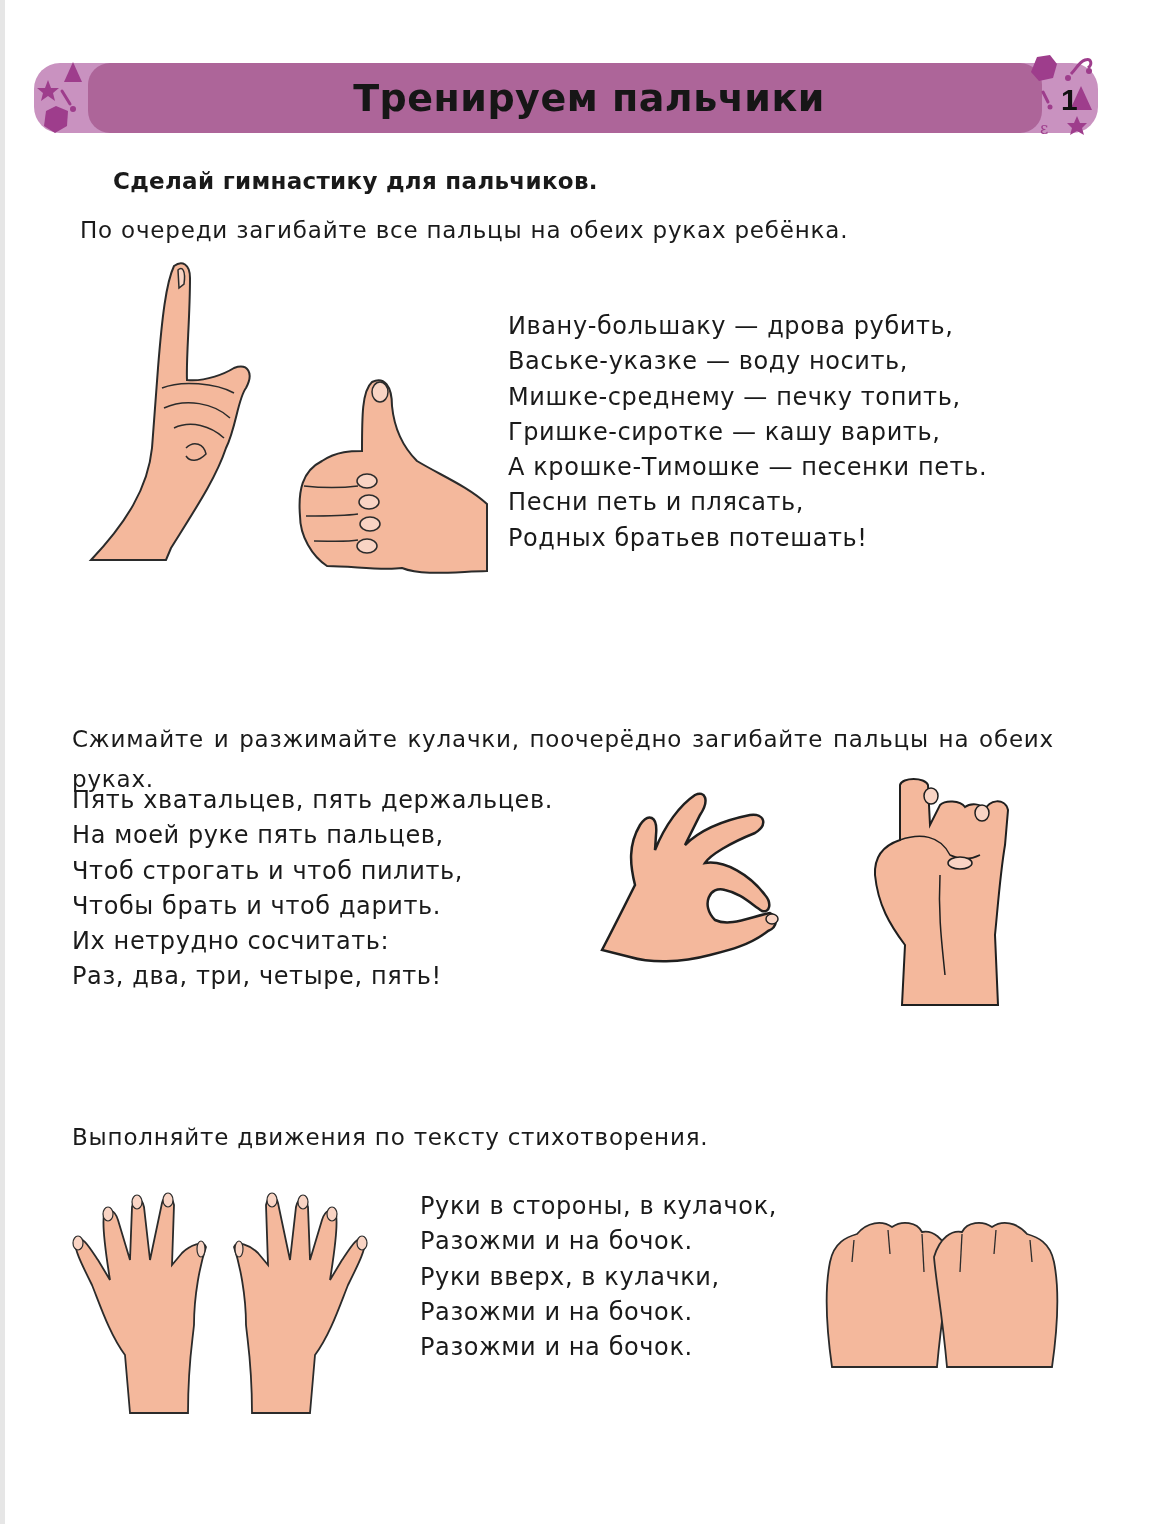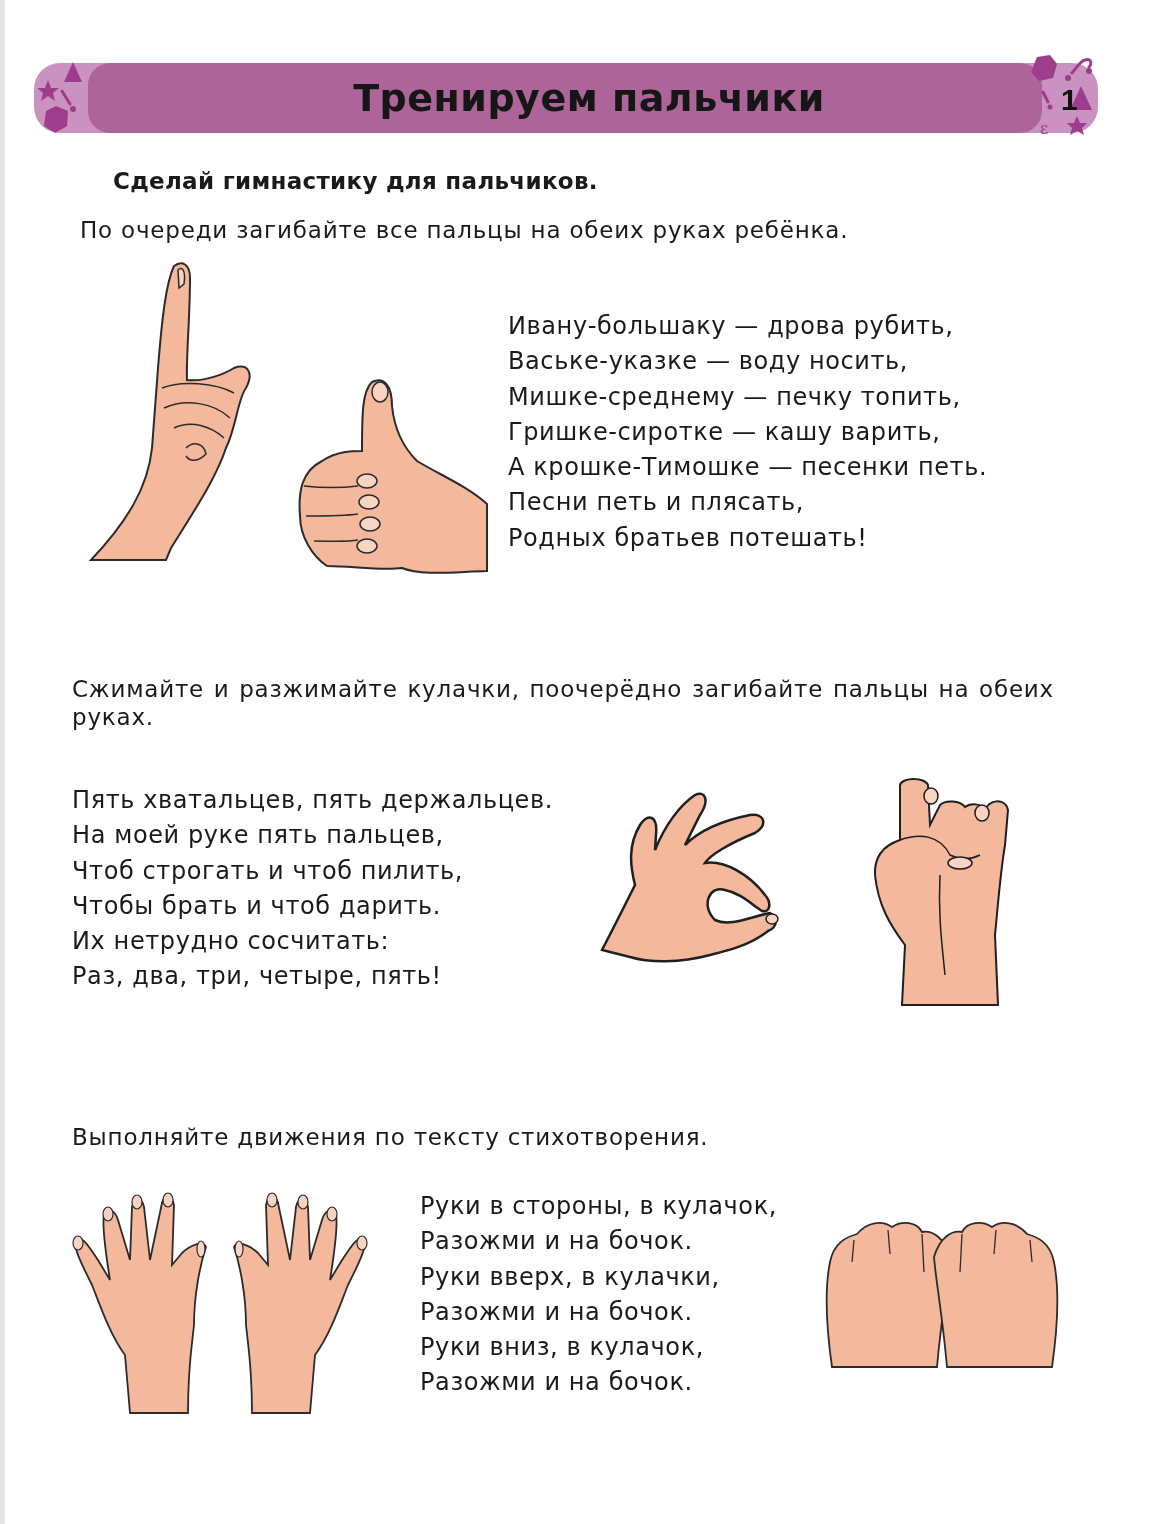--- a/index.html
+++ b/index.html
@@ -25,21 +25,21 @@
     }
     .page-number {
       position: absolute; left: 1061px; top: 83px; font-weight: bold; font-size: 30px; color: #111;
       font-family: "Liberation Sans", sans-serif;
     }
     .deco { position: absolute; }
 
     .text { position: absolute; font-size: 24px; line-height: 35px; white-space: nowrap; letter-spacing: 0.6px; }
     .instr { position: absolute; font-size: 23px; white-space: nowrap; letter-spacing: 0.8px; font-family: "DejaVu Sans", sans-serif; }
     .instr.bold { font-weight: bold; letter-spacing: 0.3px; }
-    .justify { white-space: normal; text-align: justify; text-align-last: left; width: 982px; line-height: 28px; }
+    .justify { white-space: normal; text-align: justify; text-align-last: left; width: 982px; line-height: 40px; margin-top: 44px; }
 
     .poem div { height: 35.3px; }
 
     .illus { position: absolute; }
   </style>
 </head>
 <body>
 
 <div class="left-strip"></div>
 
@@ -144,21 +144,20 @@
       <ellipse cx="202" cy="15" rx="5" ry="7"></ellipse>
       <ellipse cx="169" cy="64" rx="4" ry="8"></ellipse>
   </g>
 </svg>
 
 <div class="text poem" style="left:420px;top:1189px;">
   <div>Руки в стороны, в кулачок,</div>
   <div>Разожми и на бочок.</div>
   <div>Руки вверх, в кулачки,</div>
   <div>Разожми и на бочок.</div>
-  <div>Руки вниз, в кулачок,</div>
   <div>Разожми и на бочок.</div>
 </div>
 
 <svg class="illus" style="left:822px;top:1212px;" width="240" height="160" viewBox="0 0 240 160">
   <g fill="#f4b89c" stroke="#2b2b2b" stroke-width="1.8">
     <path d="M10,155 C5,120 2,80 8,50 C12,30 25,25 35,22 C45,10 60,8 70,15 C80,8 95,10 100,20 C110,18 122,25 128,45 C126,70 120,100 115,155 Z"></path>
     <path d="M230,155 C235,120 238,80 232,50 C228,30 215,25 205,22 C195,10 180,8 170,15 C160,8 145,10 140,20 C130,18 118,25 112,45 C114,70 120,100 125,155 Z"></path>
   </g>
   <g stroke="#2b2b2b" stroke-width="1.3" fill="none">
     <path d="M32,28 L30,50"></path>

